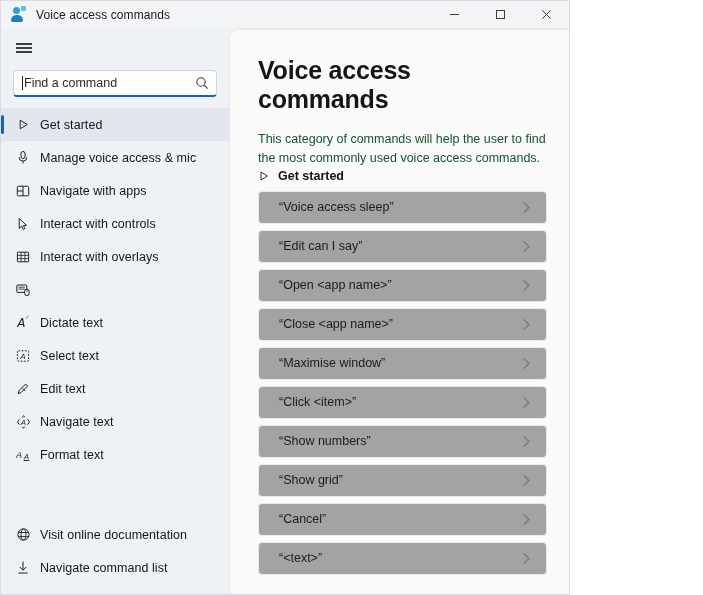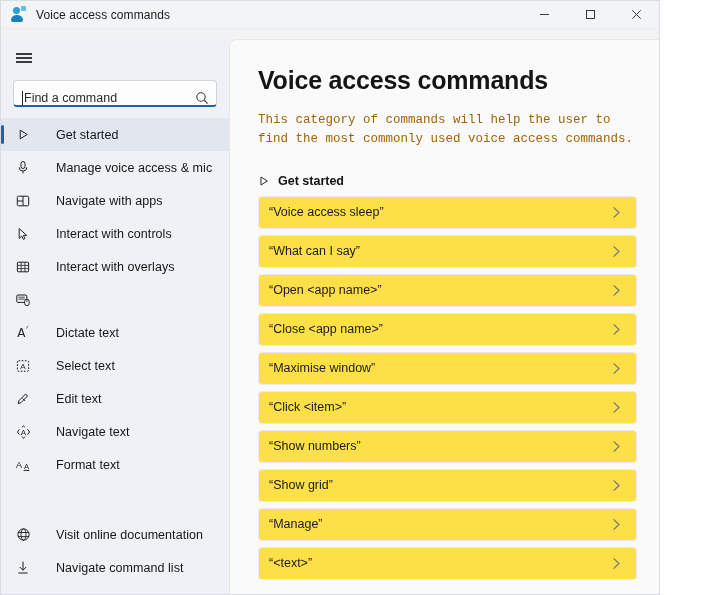--- a/index.html
+++ b/index.html
@@ -3,26 +3,25 @@
 <meta charset="utf-8">
 <style>
   * { box-sizing: border-box; margin: 0; padding: 0; }
   html, body {
     width: 703px; height: 595px;
     font-family: "Liberation Sans", sans-serif;
     background: #ffffff;
     overflow: hidden;
   }
   .window {
-    width: 660px; height: 595px;
+    width: 570px; height: 595px;
     display: flex; flex-direction: column;
     background: #f3f3f3;
     border: 1px solid #d9dde3;
     position: relative;
-    gap: 10px;
   }
 
   
   .titlebar {
     height: 28px; flex: 0 0 28px;
     background: #f3f4f6;
     display: flex; align-items: center;
     border-bottom: 1px solid #eceef1;
   }
   .app-icon {
@@ -78,21 +77,21 @@
   }
   .hamburger .lines { display: block; }
 
   .search-wrap { padding: 6px 12px 0 12px; }
   .search-box {
     height: 27px;
     background: #fdfdfd;
     border: 1px solid #cfd4da;
     border-bottom: 2px solid #1762b5;
     border-radius: 4px;
-    display: flex; align-items: flex-end;
+    display: flex; align-items: center;
     padding: 0 7px 0 8px;
     position: relative;
   }
   .caret {
     width: 1px; height: 14px; background: #202020;
     margin-right: 1px; flex: 0 0 1px;
   }
   .search-placeholder {
     font-size: 12.5px; color: #2a2a2a; flex: 1 1 auto;
     white-space: nowrap; overflow: hidden;
@@ -111,21 +110,21 @@
   }
   .nav-item.selected { background: #e2e7ef; }
   .nav-item.selected::before {
     content: ""; position: absolute;
     left: 0; top: 7px; bottom: 7px; width: 3px;
     background: #1762b5; border-radius: 2px;
   }
   .nav-icon {
     width: 18px; height: 18px; flex: 0 0 18px;
     display: flex; align-items: center; justify-content: center;
-    color: #1f1f1f; margin-right: 24px;
+    color: #1f1f1f; margin-right: 8px; font-style: italic;
   }
   .nav-icon svg { display: block; }
   .nav-label {
     font-size: 12.5px; color: #161616; white-space: nowrap;
     letter-spacing: 0.05px;
   }
   .nav-glyph {
     font-size: 12px; line-height: 1; color: #1f1f1f;
     font-family: "DejaVu Sans", sans-serif;
   }
@@ -143,38 +142,38 @@
   .main-inner {
     padding: 26px 22px 0 28px;
     height: 100%;
     overflow: hidden;
   }
   .page-title {
     font-size: 25px; font-weight: 600; color: #151515;
     letter-spacing: -0.2px; margin-bottom: 16px;
   }
   .page-desc {
-    font-size: 12.5px; color: #a16207; line-height: 1.55;
-    max-width: 412px; margin-bottom: 24px; font-family: Liberation Mono, monospace;
+    font-size: 12.5px; color: #14532d; line-height: 1.55;
+    max-width: 412px; 
   }
   .section-head {
     display: flex; align-items: center; gap: 8px; margin-bottom: 8px;
   }
   .section-icon { display: flex; color: #1f1f1f; }
   .section-title {
     font-size: 12.5px; font-weight: 700; color: #131313;
   }
   .cmd-list { display: flex; flex-direction: column; gap: 6px; }
   .cmd-card {
     height: 33px; flex: 0 0 33px;
-    background: #fde047;
+    background: #a3a3a3;
     border: 1px solid #eaeaea;
     border-radius: 4px;
     display: flex; align-items: center;
-    padding: 0 12px 0 10px;
+    padding: 0 12px 0 20px;
   }
   .cmd-text {
     font-size: 12.5px; color: #1b1b1b; flex: 1 1 auto;
     white-space: nowrap; overflow: hidden;
   }
   .chev { display: flex; color: #767676; flex: 0 0 12px; }
 </style>
 </head>
 <body>
 
@@ -393,21 +392,21 @@
         <div class="cmd-list">
           <div class="cmd-card">
             <span class="cmd-text">“Voice access sleep”</span>
             <span class="chev">
                 <svg width="9" height="13" viewBox="0 0 9 13">
                   <path d="M1.6 1.4 L7 6.5 L1.6 11.6" fill="none" stroke="currentColor" stroke-width="1.2"></path>
                 </svg>
               </span>
           </div>
           <div class="cmd-card">
-            <span class="cmd-text">“What can I say”</span>
+            <span class="cmd-text">“Edit can I say”</span>
             <span class="chev">
                 <svg width="9" height="13" viewBox="0 0 9 13">
                   <path d="M1.6 1.4 L7 6.5 L1.6 11.6" fill="none" stroke="currentColor" stroke-width="1.2"></path>
                 </svg>
               </span>
           </div>
           <div class="cmd-card">
             <span class="cmd-text">“Open &lt;app name&gt;”</span>
             <span class="chev">
                 <svg width="9" height="13" viewBox="0 0 9 13">
@@ -449,21 +448,21 @@
           </div>
           <div class="cmd-card">
             <span class="cmd-text">“Show grid”</span>
             <span class="chev">
                 <svg width="9" height="13" viewBox="0 0 9 13">
                   <path d="M1.6 1.4 L7 6.5 L1.6 11.6" fill="none" stroke="currentColor" stroke-width="1.2"></path>
                 </svg>
               </span>
           </div>
           <div class="cmd-card">
-            <span class="cmd-text">“Manage”</span>
+            <span class="cmd-text">“Cancel”</span>
             <span class="chev">
                 <svg width="9" height="13" viewBox="0 0 9 13">
                   <path d="M1.6 1.4 L7 6.5 L1.6 11.6" fill="none" stroke="currentColor" stroke-width="1.2"></path>
                 </svg>
               </span>
           </div>
           <div class="cmd-card">
             <span class="cmd-text">“&lt;text&gt;”</span>
             <span class="chev">
                 <svg width="9" height="13" viewBox="0 0 9 13">

